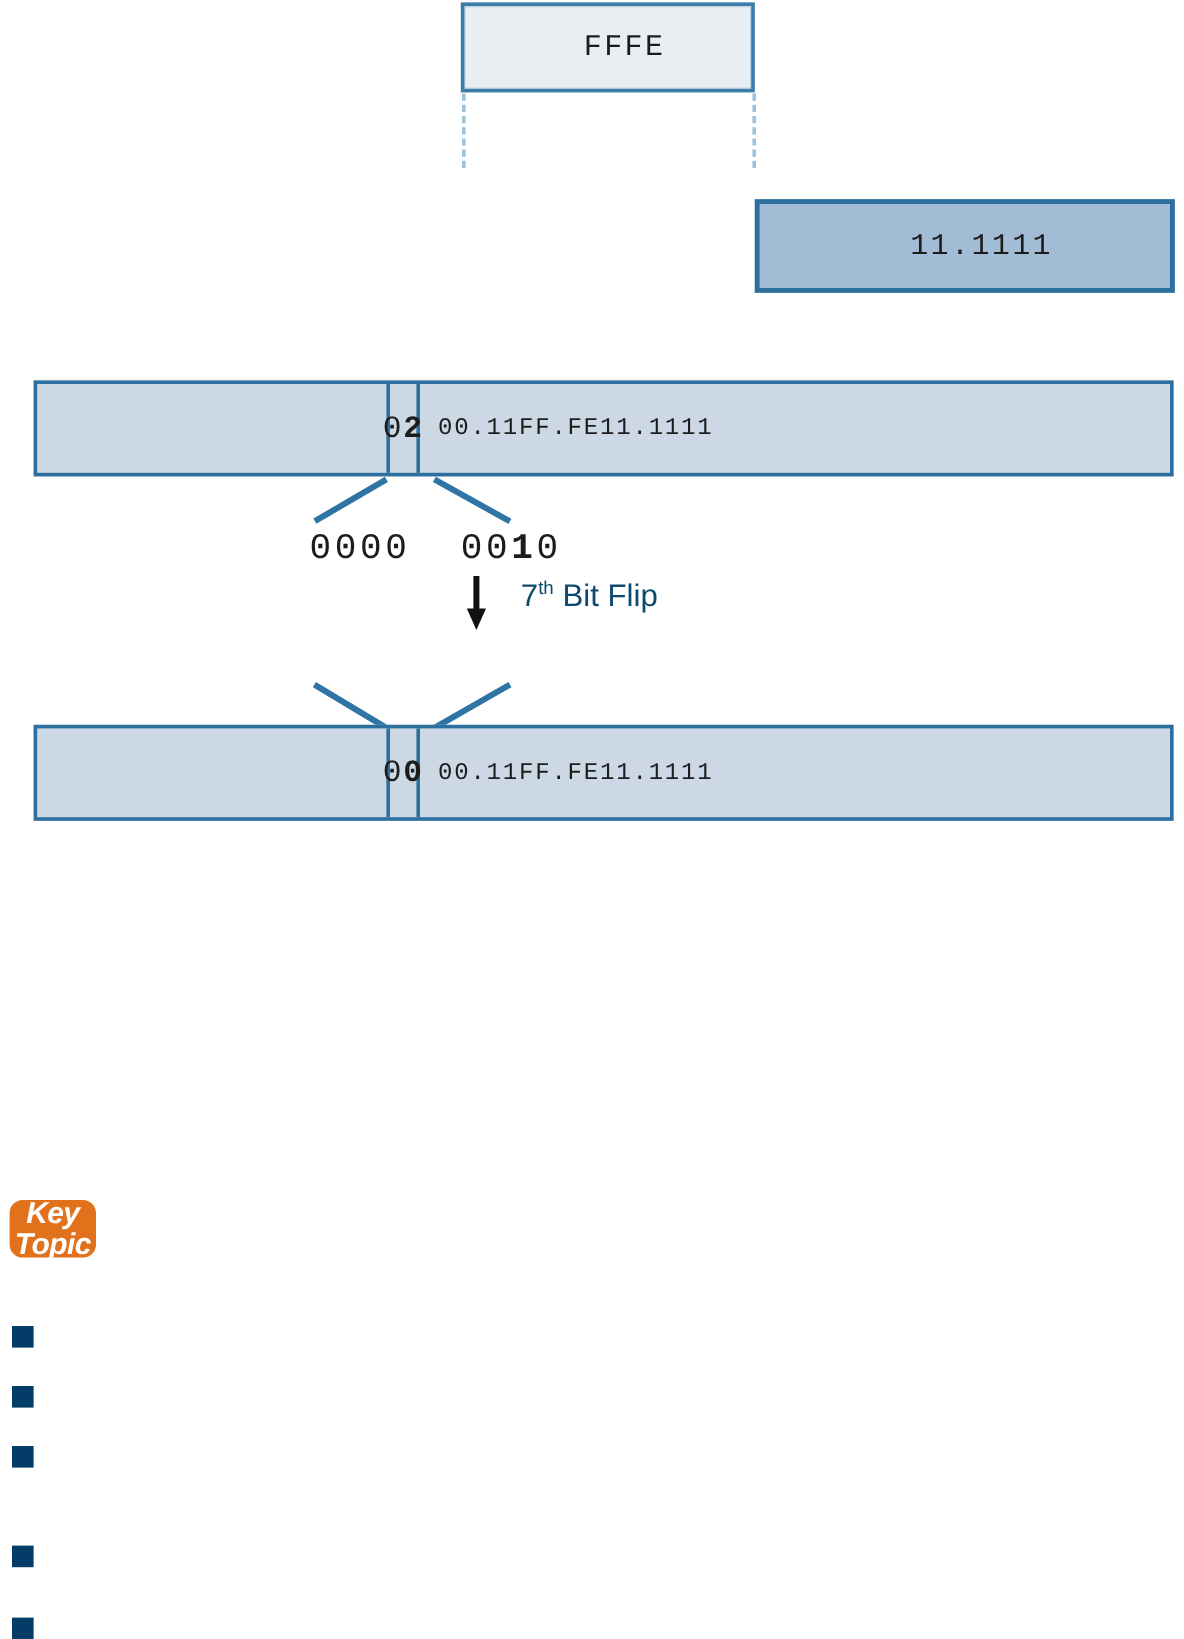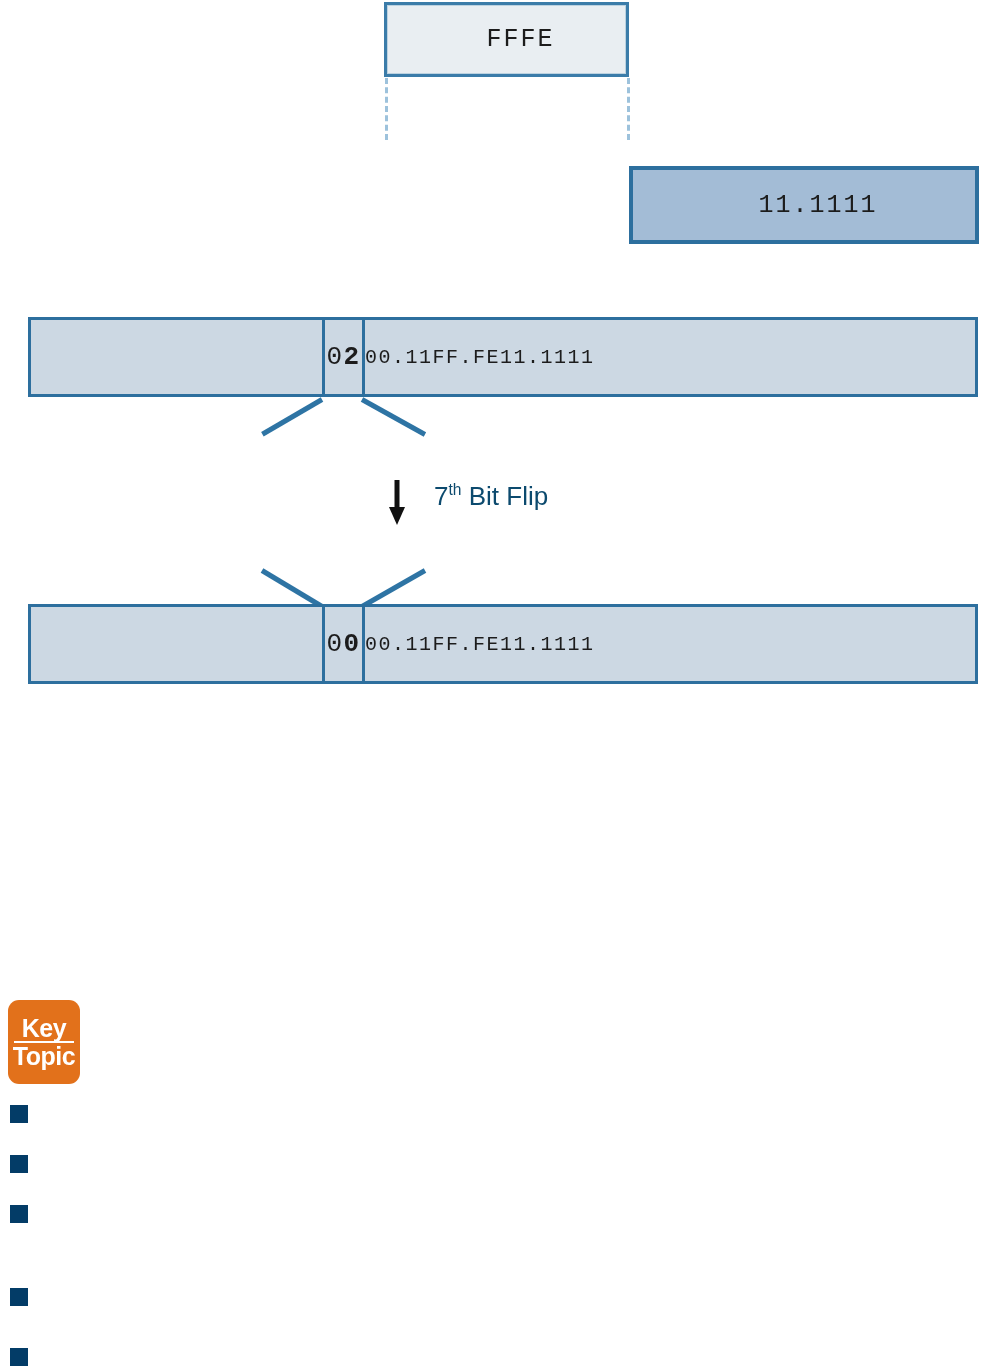--- a/index.html
+++ b/index.html
@@ -36,21 +36,21 @@
   
   .wbar{position:absolute;left:28px;width:950px;height:80px;
         box-sizing:border-box;background:#ccd8e3;border:3px solid #2d6f9e;}
   #bar-before{top:317px;}
   #bar-after{top:604px;}
 
   
   .cell{position:absolute;top:0;height:100%;box-sizing:border-box;
         display:flex;align-items:center;justify-content:center;
         border-left:3px solid #2d6f9e;border-right:3px solid #2d6f9e;}
-  .cell-pos{left:291px;width:43px;}
+  .cell-pos{left:291px;width:28px;}
 
   .addr{position:absolute;top:0;height:100%;display:flex;align-items:center;
         left:334px;
         font-family:"Liberation Mono","DejaVu Sans Mono",monospace;
         font-size:20px;letter-spacing:1.5px;color:#1c1c1c;white-space:pre;}
   .cellchars{font-family:"Liberation Mono","DejaVu Sans Mono",monospace;
              font-size:26px;letter-spacing:1.5px;color:#1c1c1c;white-space:pre;}
   .bold{font-weight:bold;}
 
   
@@ -64,24 +64,24 @@
 
   
   #flip-arrow{position:absolute;left:388px;top:480px;width:18px;height:46px;}
 
   #flip-label{position:absolute;left:434px;top:481px;
               font-family:"Liberation Sans", sans-serif;font-size:26px;
               color:#0c4a6e;white-space:nowrap;}
   #flip-label sup{font-size:0.6em;vertical-align:super;}
 
   
-  #key-topic{position:absolute;left:8px;top:1000px;width:72px;height:84px;
+  #key-topic{position:absolute;left:8px;top:1000px;width:72px;height:48px;
              background:#e2711b;border-radius:11px;
              display:flex;flex-direction:column;align-items:center;
-             justify-content:center;line-height:0.96;}
+             justify-content:center;line-height:0.96;font-style:italic;}
   #key-topic span{font-family:"Liberation Sans", sans-serif;font-weight:bold;
                   font-size:25px;color:#ffffff;letter-spacing:-0.5px;}
   #key-topic .kt-rule{width:60px;height:2px;background:#ffffff;margin:1px 0;}
 
   
   .bullet{position:absolute;left:10px;width:18px;height:18px;background:#033c67;}
 </style>
 </head>
 <body>
 
@@ -102,20 +102,21 @@
   <div class="wbar" id="bar-before">
     <div class="cell cell-pos">
       <span class="cellchars"><span>0</span><span class="bold">2</span></span>
     </div>
     <div class="addr">00.11FF.FE11.1111</div>
   </div>
 
   <div class="leader" id="lead-b-l" style="left: 322px; top: 397px; width: 69.4622px; transform: rotate(149.744deg);"></div>
   <div class="leader" id="lead-b-r" style="left: 362px; top: 397px; width: 72.0694px; transform: rotate(29.0546deg);"></div>
 
+  <div class="binrow" id="bin-top"><span>0000  00</span><span class="bold">1</span><span>0</span></div>
 
   <svg id="flip-arrow" viewBox="0 0 18 46">
     <line x1="9" y1="0" x2="9" y2="30" stroke="#111111" stroke-width="5"></line>
     <polygon points="9,45 1,27 17,27" fill="#111111"></polygon>
   </svg>
 
   <div id="flip-label"><span>7</span><sup>th</sup><span> Bit Flip</span></div>
 
 
   <div class="leader" id="lead-a-l" style="left: 262px; top: 568px; width: 69.9714px; transform: rotate(30.9638deg);"></div>

